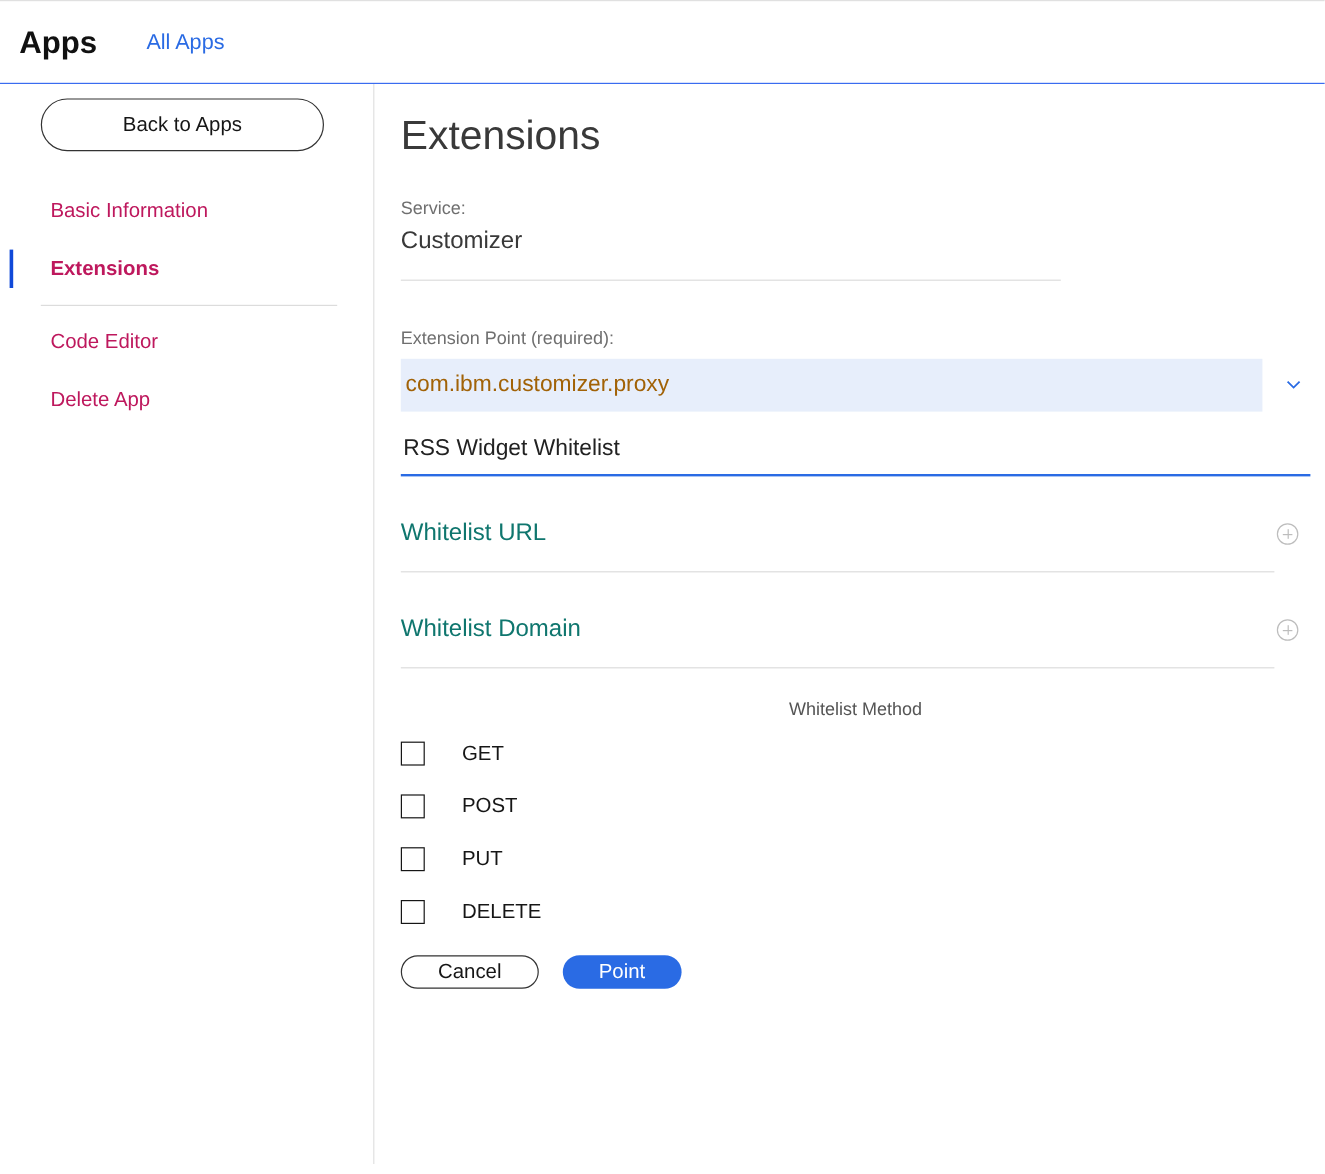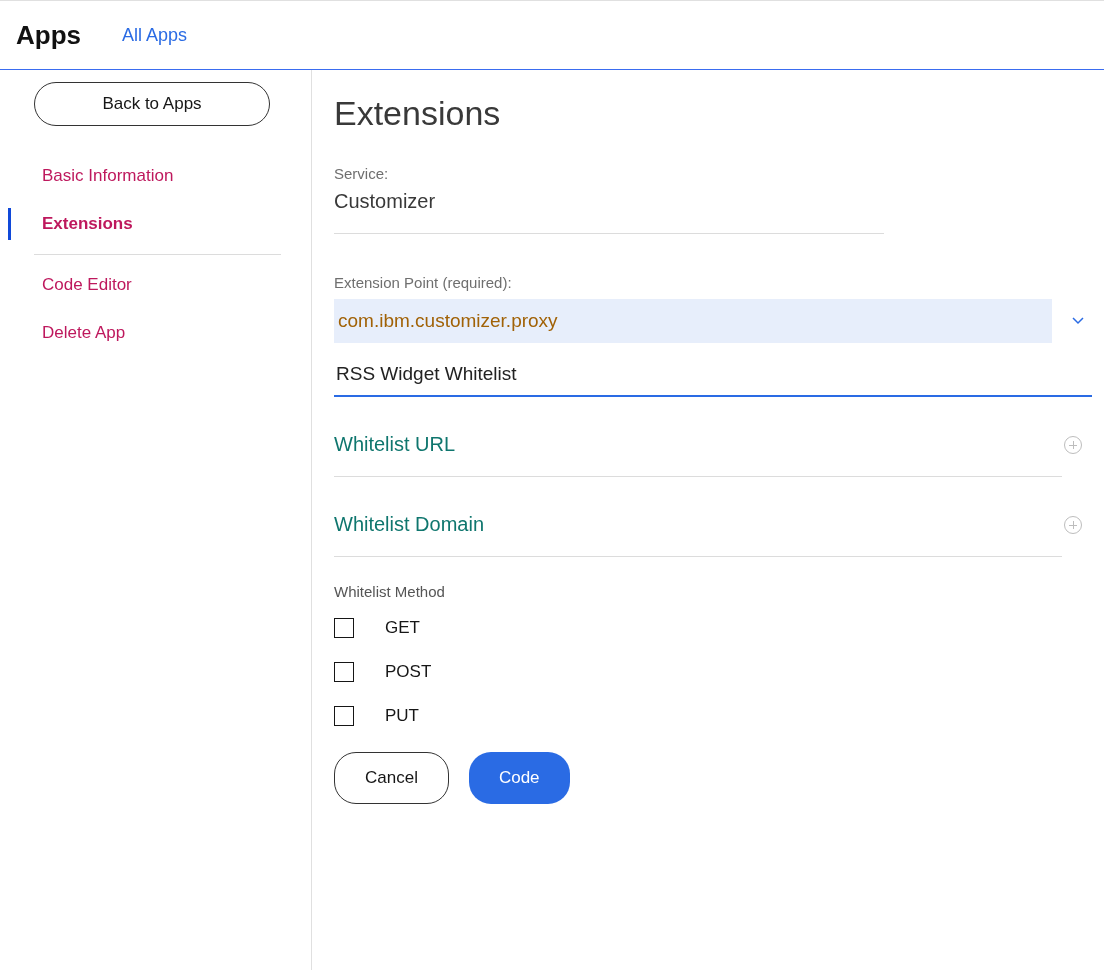--- a/index.html
+++ b/index.html
@@ -174,21 +174,21 @@
   }
   .add-circle::before, .add-circle::after {
     content: "";
     position: absolute;
     background: #bdbdbd;
   }
   .add-circle::before { left: 4px; right: 4px; top: 8px; height: 1px; }
   .add-circle::after  { top: 4px; bottom: 4px; left: 8px; width: 1px; }
 
   
-  .method-block { margin-top: 26px; }
+  .method-block { margin-top: 26px; text-align: center; }
   .method-title {
     font-size: 15px;
     color: #555;
     margin-bottom: 18px;
   }
   .method-row {
     display: flex;
     align-items: center;
     gap: 31px;
     margin-bottom: 24px;
@@ -205,21 +205,21 @@
     color: #161616;
   }
 
   
   .btn-row {
     display: flex;
     gap: 20px;
     margin-top: 26px;
   }
   .btn {
-    height: 52px;
+    height: 28px;
     border-radius: 22px;
     font-size: 17px;
     cursor: pointer;
     padding: 0 30px;
     border: none;
   }
   .btn-secondary {
     background: #fff;
     color: #161616;
     border: 1px solid #333;
@@ -305,21 +305,25 @@
         <div class="method-label">GET</div>
       </div>
       <div class="method-row">
         <div class="chk"></div>
         <div class="method-label">POST</div>
       </div>
       <div class="method-row">
         <div class="chk"></div>
         <div class="method-label">PUT</div>
       </div>
+      <div class="method-row">
+        <div class="chk"></div>
+        <div class="method-label">DELETE</div>
+      </div>
     </div>
 
     <div class="btn-row">
       <button class="btn btn-secondary">Cancel</button>
-      <button class="btn btn-primary">Code</button>
+      <button class="btn btn-primary">Point</button>
     </div>
 
   </div>
 </div>
 
 </body></html>

